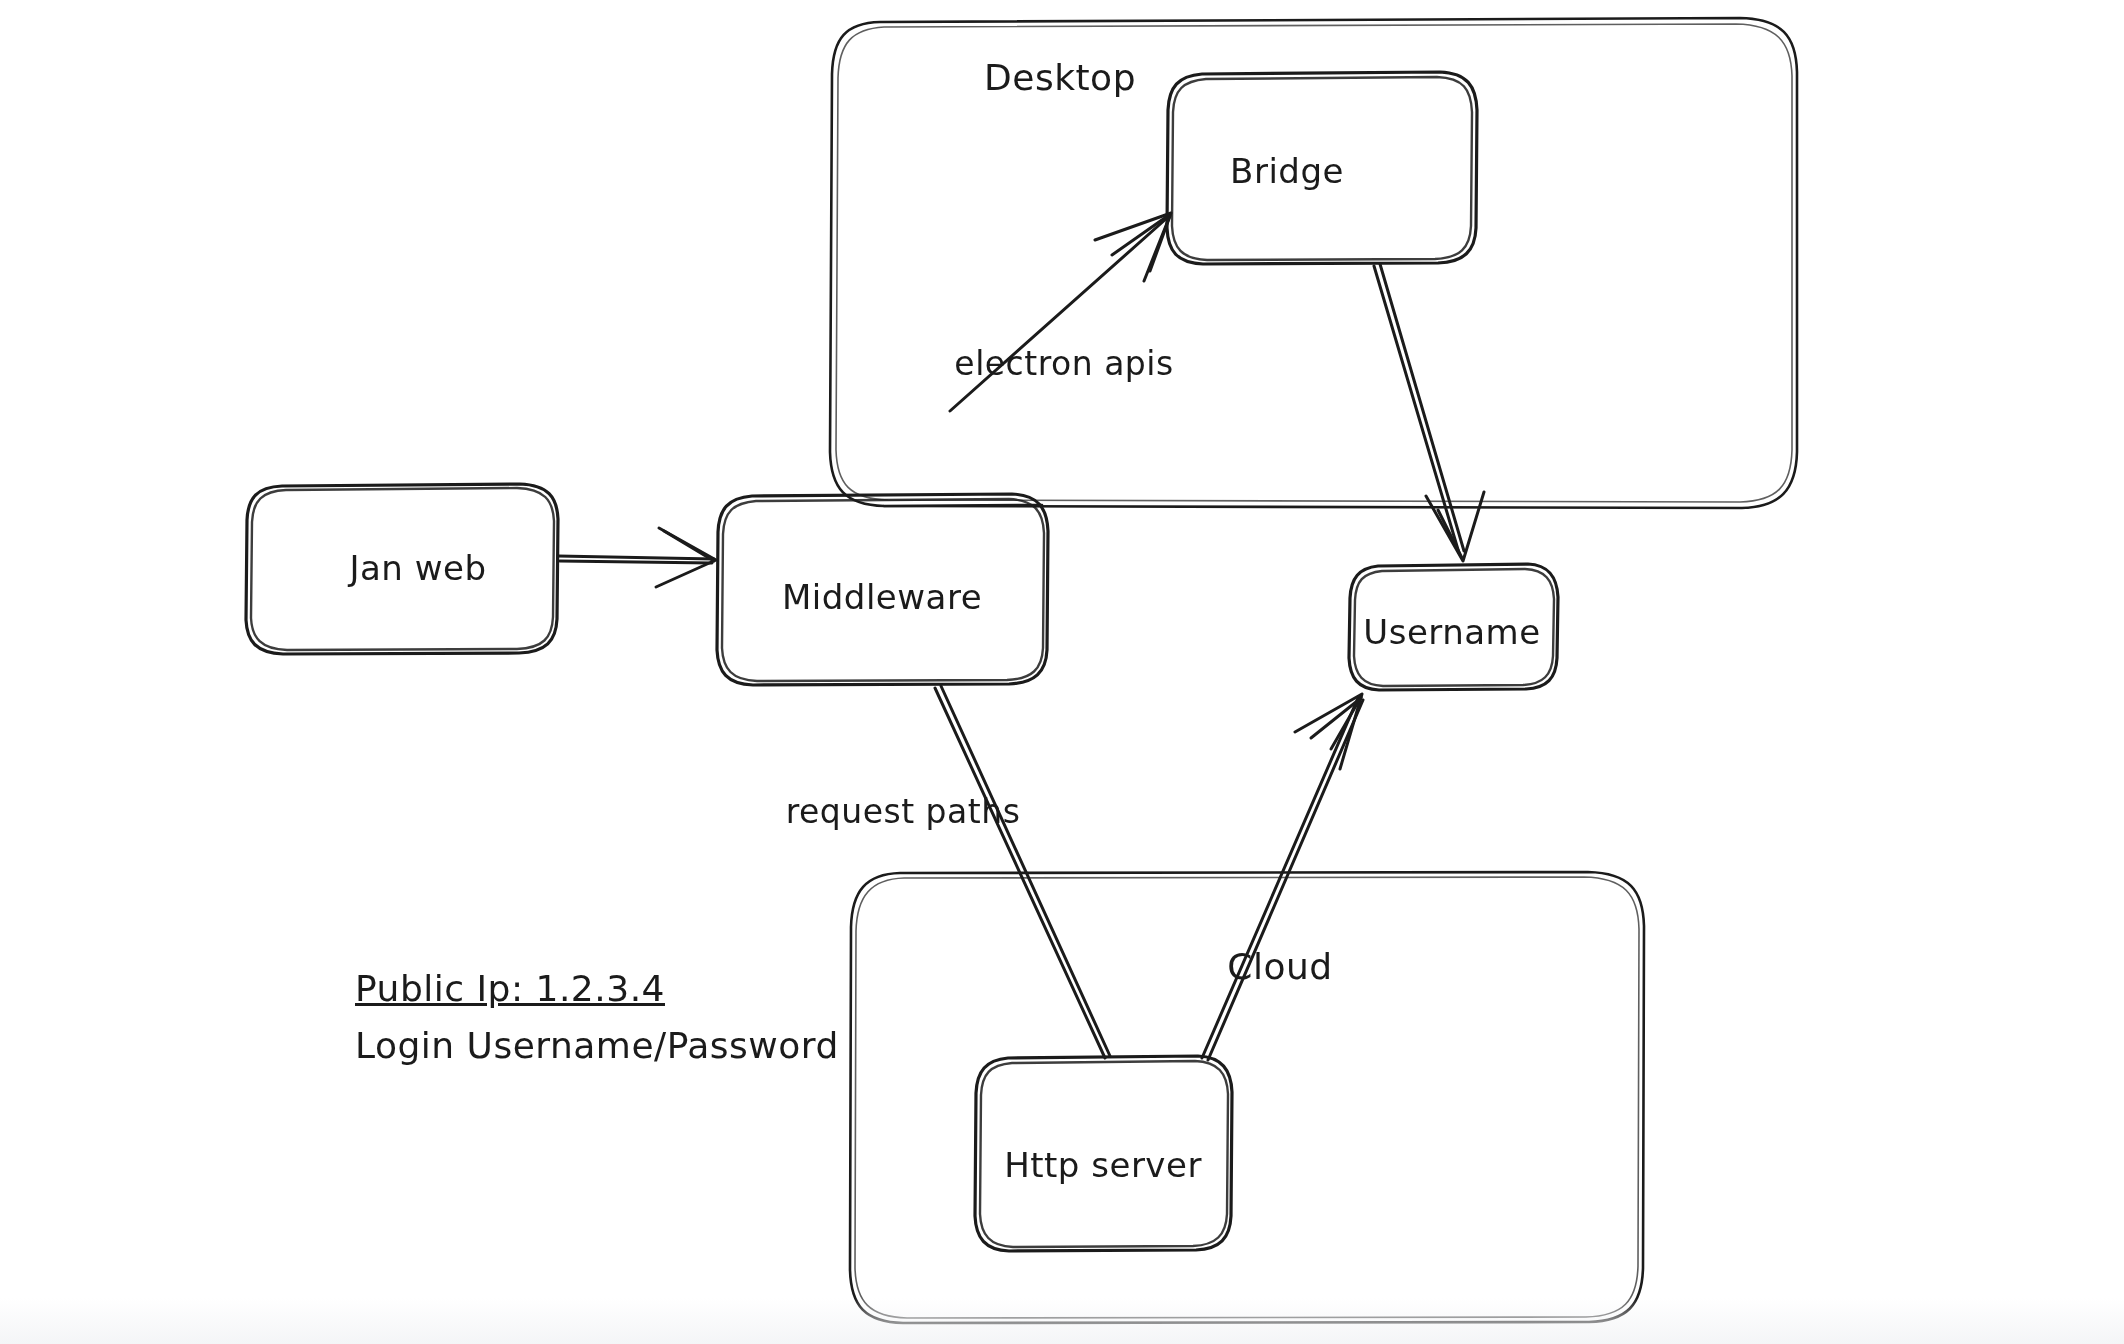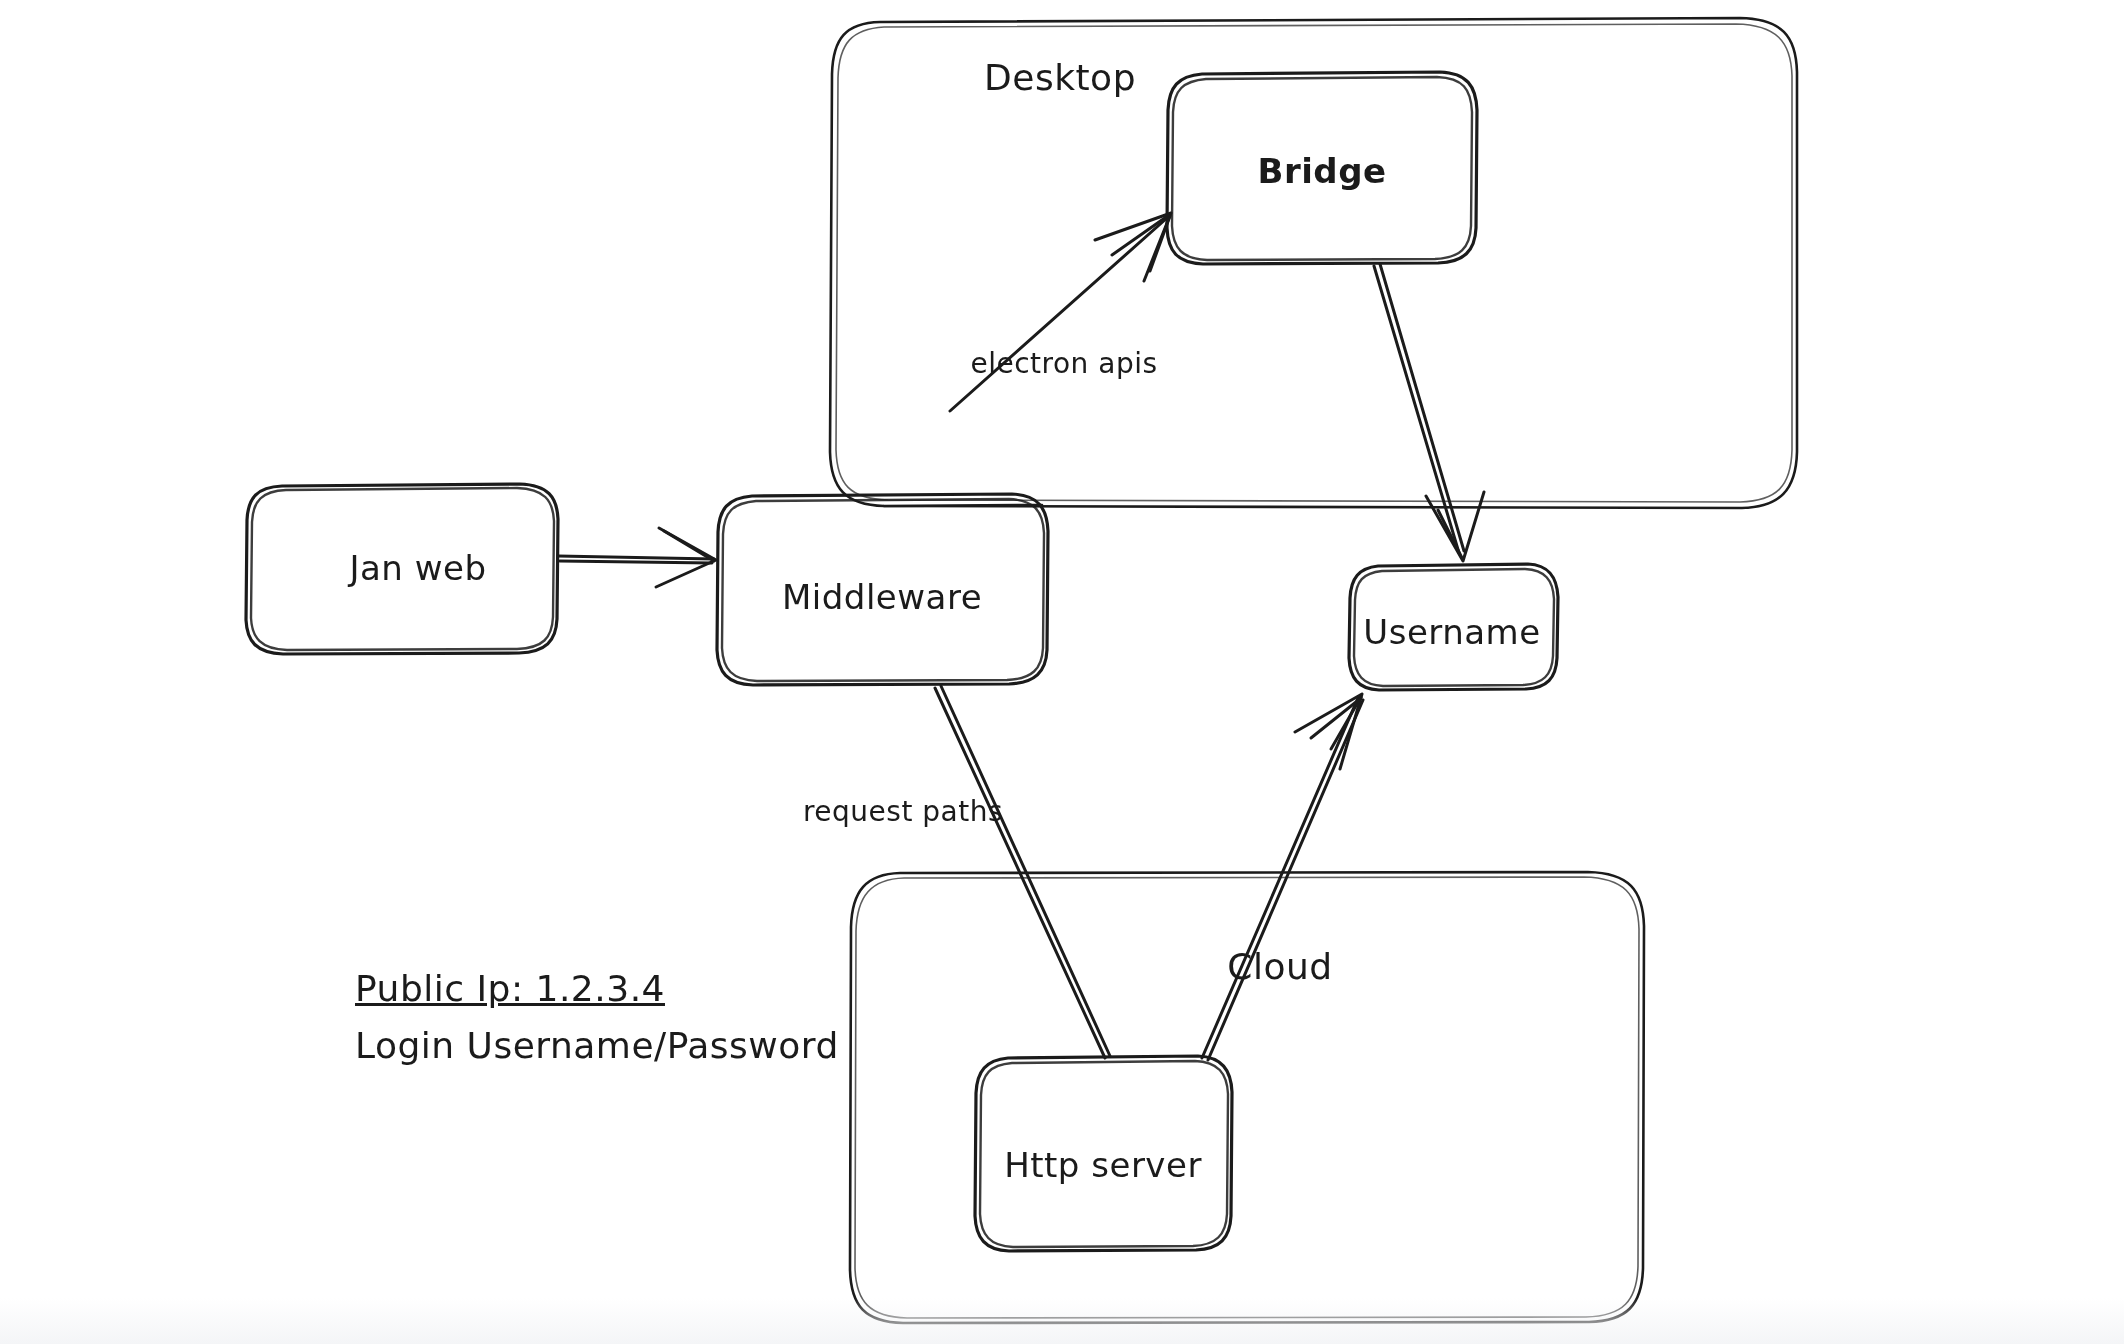--- a/index.html
+++ b/index.html
@@ -52,21 +52,21 @@
     white-space: pre;
     letter-spacing: .5px;
     transform: translate(-50%, -50%);
     pointer-events: none;
   }
   .label.left-anchor {
     transform: none;
   }
   .node-label { font-size: 34px; }
   .group-label { font-size: 36px; }
-  .edge-label { font-size: 28px; }
+  .edge-label { font-size: 33px; }
   .note-label {
     font-size: 36px;
     line-height: 1.45;
   }
   .hitbox {
     position: absolute;
     background: transparent;
   }
 </style>
 </head>
@@ -229,21 +229,21 @@
   </svg>
 
   <div class="label group-label" style="left:1060px; top:78px;">Desktop</div>
 
   <div class="label group-label" style="left:1280px; top:967px;">Cloud</div>
 
   <div class="label node-label" style="left:418px; top:569px;">Jan web</div>
 
   <div class="label node-label" style="left:882px; top:598px;">Middleware</div>
 
-  <div class="label node-label" style="left:1322px; top:172px;font-weight:bold;">Bridge</div>
+  <div class="label node-label" style="left:1287px; top:172px;">Bridge</div>
 
   <div class="label node-label" style="left:1452px; top:633px;">Username</div>
 
   <div class="label node-label" style="left:1103px; top:1166px;">Http server</div>
 
   <div class="label edge-label" style="left:1064px; top:364px;">electron apis</div>
 
   <div class="label edge-label" style="left:903px; top:812px;">request paths</div>
 
   <div class="label note-label left-anchor" style="left:355px; top:963px;text-decoration:underline;">Public Ip: 1.2.3.4</div>

